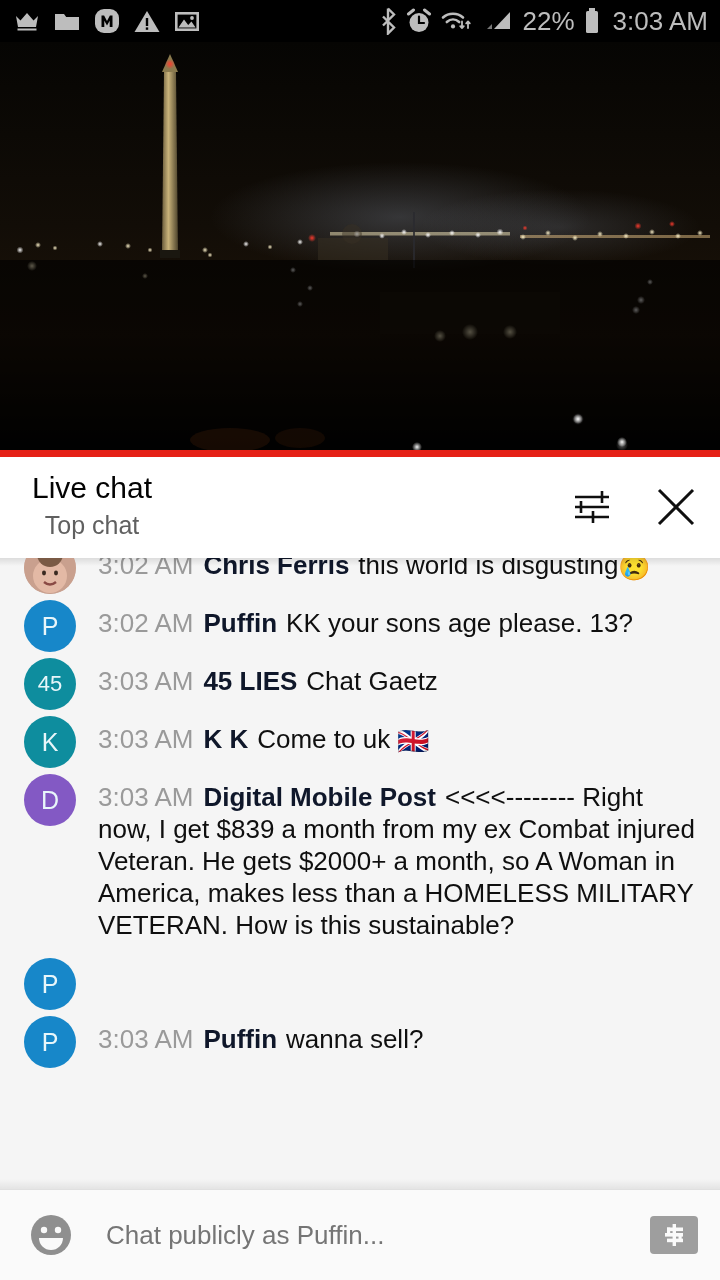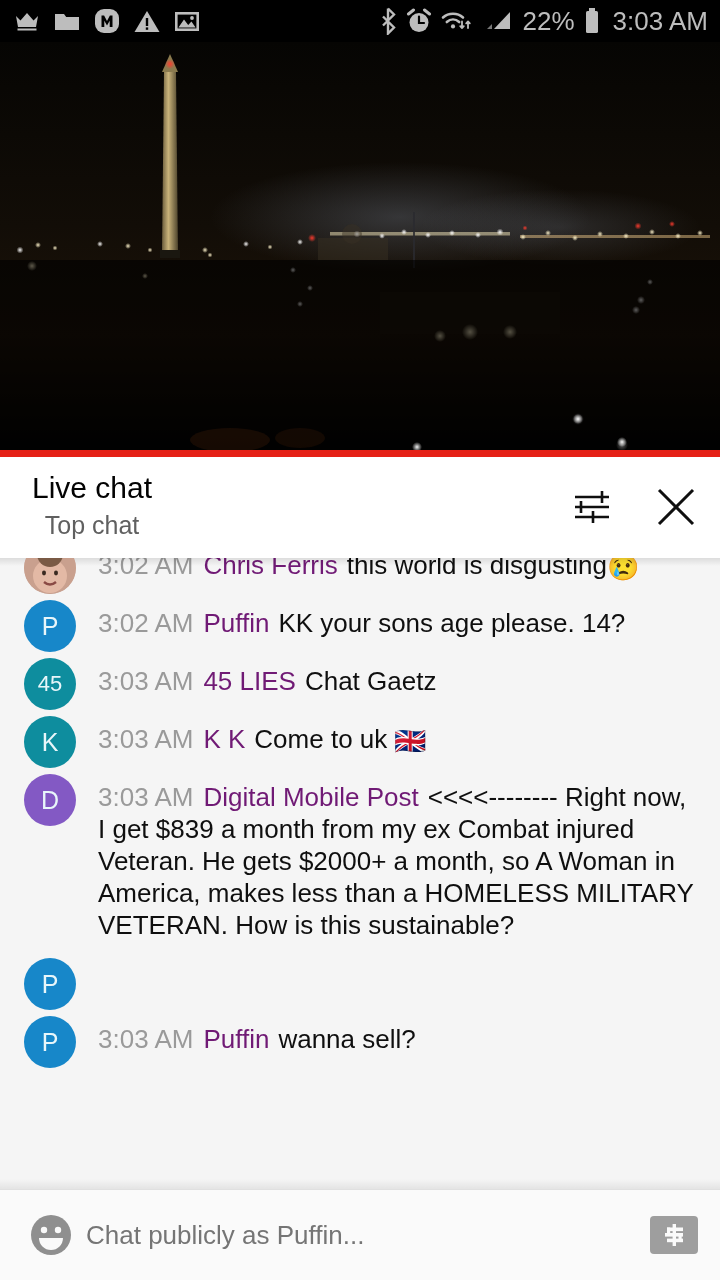--- a/index.html
+++ b/index.html
@@ -166,43 +166,43 @@
     word-wrap: break-word;
     max-width: 600px;
   }
   .msg-row { padding: 11px 0; }
   .ts {
     color: #9a9a9a;
     font-size: 26px;
     margin-right: 10px;
   }
   .author {
-    color: #701a75;
-    font-weight: normal;
+    color: #0f172a;
+    font-weight: bold;
     margin-right: 9px;
   }
   .text { color: #0f0f0f; }
   .emoji { font-size: 26px; vertical-align: -2px; }
 
   
   .composer {
     position: absolute;
     bottom: 0; left: 0;
     width: 720px;
     height: 91px;
     background: #fafafa;
     border-top: 1px solid #e0e0e0;
     display: flex;
     align-items: center;
     box-sizing: border-box;
     padding: 0 22px 0 28px;
   }
   .composer-input {
     flex: 1;
-    margin-left: 10px;
+    margin-left: 30px;
     font-size: 26px;
     color: #404040;
     background: transparent;
     border: none;
     outline: none;
     font-family: "Liberation Sans", sans-serif;
   }
   .superchat-btn {
     width: 48px;
     height: 38px;
@@ -465,21 +465,21 @@
         </div>
       </div>
     </div>
 
     <div class="msg">
       <div class="avatar" style="background:#1787c9">
         <span>P</span>
       </div>
       <div class="msg-body">
         <div class="msg-row">
-          <span class="ts">3:02 AM</span><span class="author">Puffin</span><span class="text">KK your sons age please. 14?</span>
+          <span class="ts">3:02 AM</span><span class="author">Puffin</span><span class="text">KK your sons age please. 13?</span>
         </div>
       </div>
     </div>
 
     <div class="msg">
       <div class="avatar small-text" style="background:#0e8d9e">
         <span>45</span>
       </div>
       <div class="msg-body">
         <div class="msg-row">

